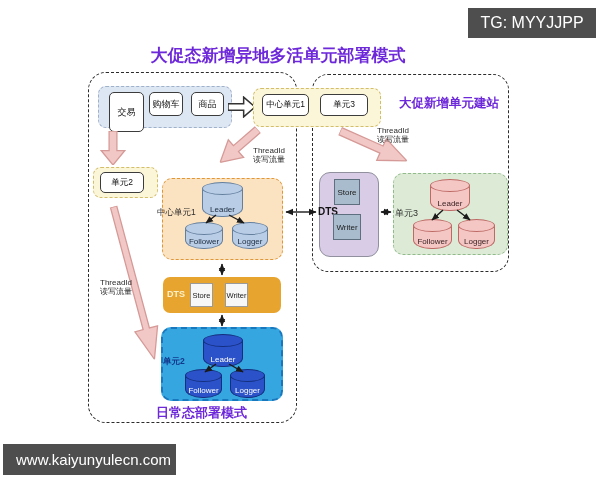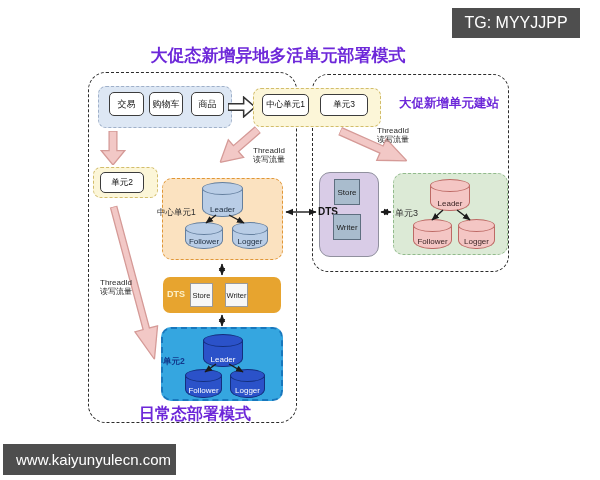--- a/index.html
+++ b/index.html
@@ -1,21 +1,21 @@
 <!DOCTYPE html>
 <html><head>
 <meta charset="utf-8">
 <style>
   html,body{margin:0;padding:0;background:#fff;}
   #stage{position:relative;width:600px;height:480px;background:#fff;overflow:hidden;
          font-family:"Liberation Sans","DejaVu Sans",sans-serif;color:#1a1a1a;}
   .abs{position:absolute;box-sizing:border-box;}
   .flexc{display:flex;align-items:center;justify-content:center;}
 
-  .badge{left:452px;top:8px;width:128px;height:30px;background:#4e4e4e;color:#fff;font-size:16px;}
+  .badge{left:468px;top:8px;width:128px;height:30px;background:#4e4e4e;color:#fff;font-size:16px;}
   .footer{left:3px;top:444px;width:173px;height:31px;background:#4e4e4e;color:#fff;font-size:15px;
           display:flex;align-items:center;padding-left:13px;}
   .title{left:120px;top:44px;width:316px;text-align:center;font-size:17px;font-weight:bold;color:#6d28d9;}
 
   .dashbox{border:1.6px dashed #2b2b2b;border-radius:18px;background:transparent;}
   .groupbox{border-radius:8px;}
   .blue-group{left:98px;top:86px;width:134px;height:42px;background:#dde7f4;border:1.5px dashed #9fb0c9;}
   .yellow-group{background:#fcf6d8;border:1.5px dashed #d2bd6b;}
   .wbox{background:#fff;border:1.5px solid #3c3c3c;border-radius:5px;font-size:9px;color:#111;}
 
@@ -64,24 +64,24 @@
   <div class="abs footer">
     <span>www.kaiyunyulecn.com</span>
   </div>
 
   <div class="abs title">大促态新增异地多活单元部署模式</div>
 
   <div class="abs dashbox" style="left:88px;top:72px;width:209px;height:351px;"></div>
   <div class="abs dashbox" style="left:312px;top:74px;width:197px;height:198px;border-radius:16px;"></div>
 
   <div class="abs section-label" style="left:399px;top:95px;font-size:12.5px;">大促新增单元建站</div>
-  <div class="abs section-label" style="left:139px;top:404px;font-size:16px;">日常态部署模式</div>
+  <div class="abs section-label" style="left:156px;top:404px;font-size:13px;">日常态部署模式</div>
 
   <div class="abs groupbox blue-group"></div>
-  <div class="abs wbox flexc" style="left:109px;top:92px;width:35px;height:24px;">
+  <div class="abs wbox flexc" style="left:109px;top:92px;width:35px;height:40px;">
       <span>交易</span>
     </div>
   <div class="abs wbox flexc" style="left:149px;top:92px;width:34px;height:24px;">
       <span>购物车</span>
     </div>
   <div class="abs wbox flexc" style="left:191px;top:92px;width:33px;height:24px;">
       <span>商品</span>
     </div>
 
   <div class="parrow white" style="left:228px;top:96px;width:27px;height:22px;">

